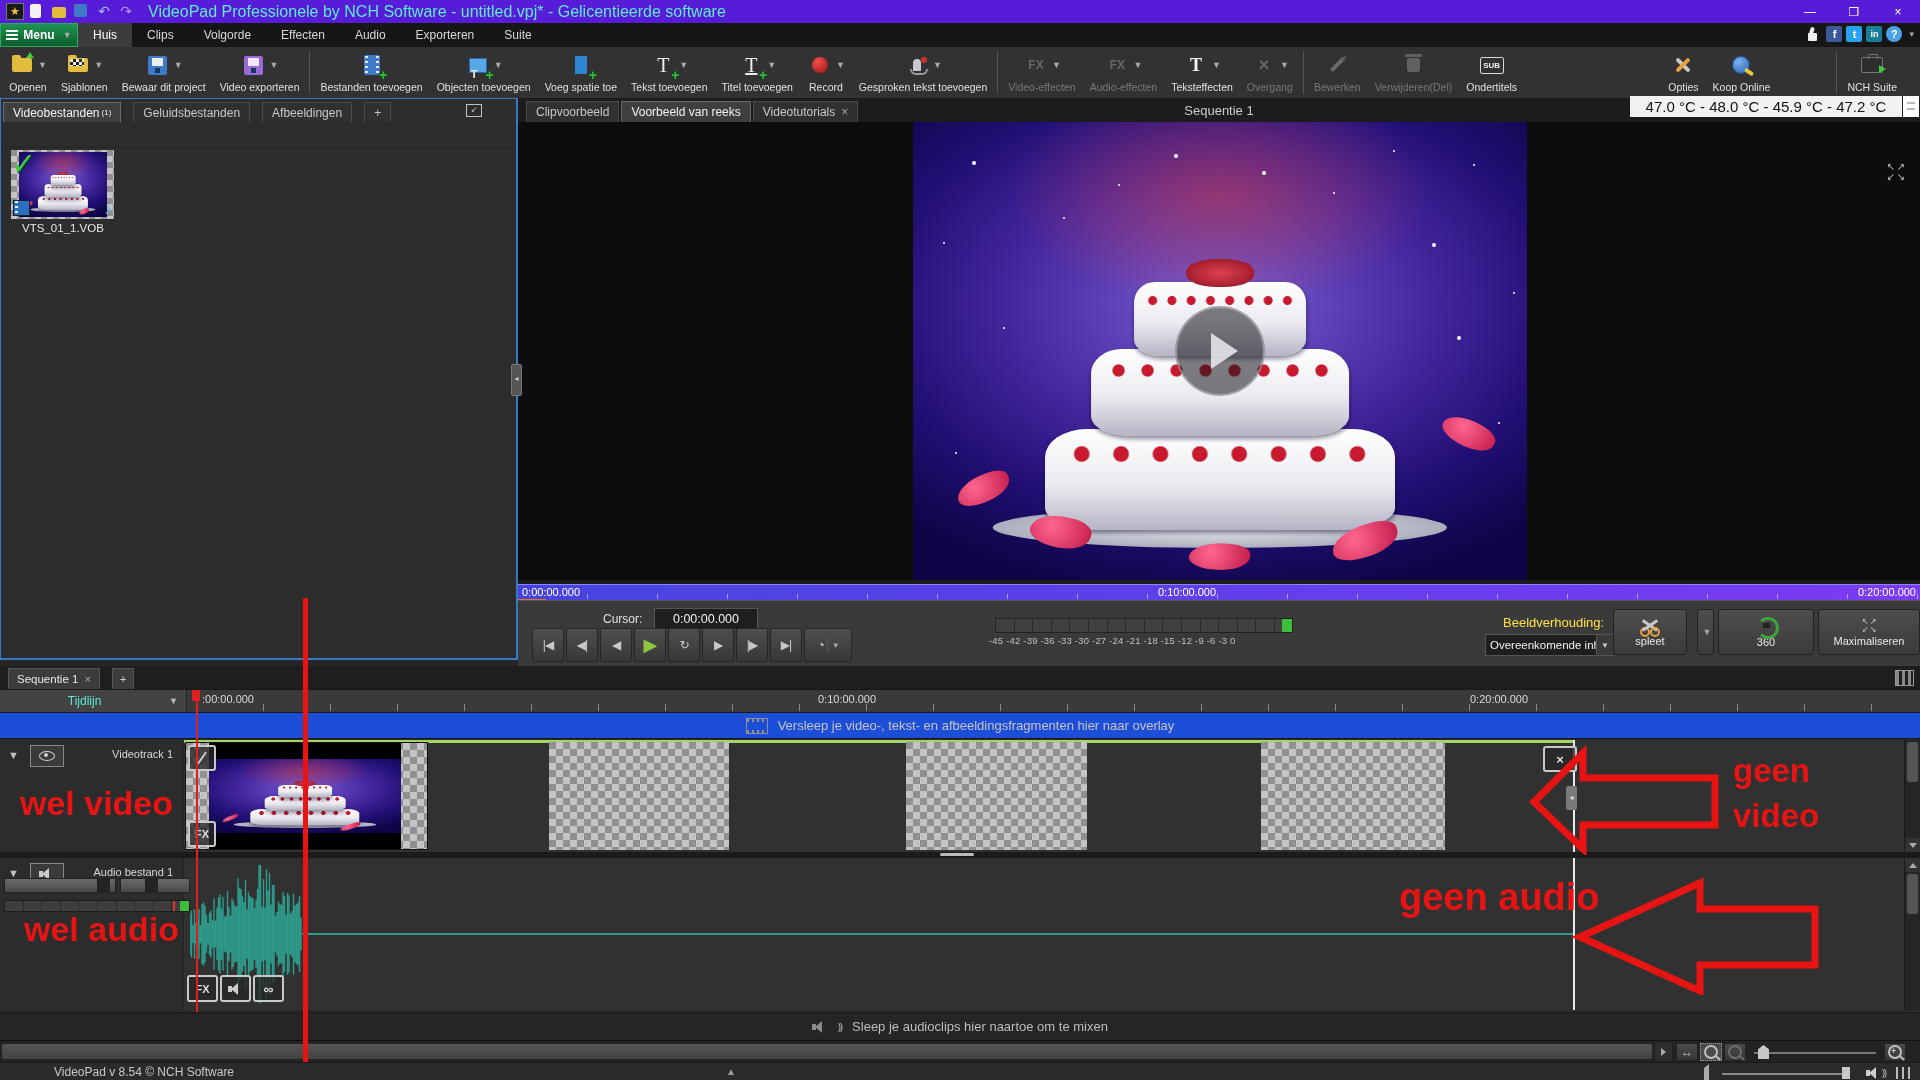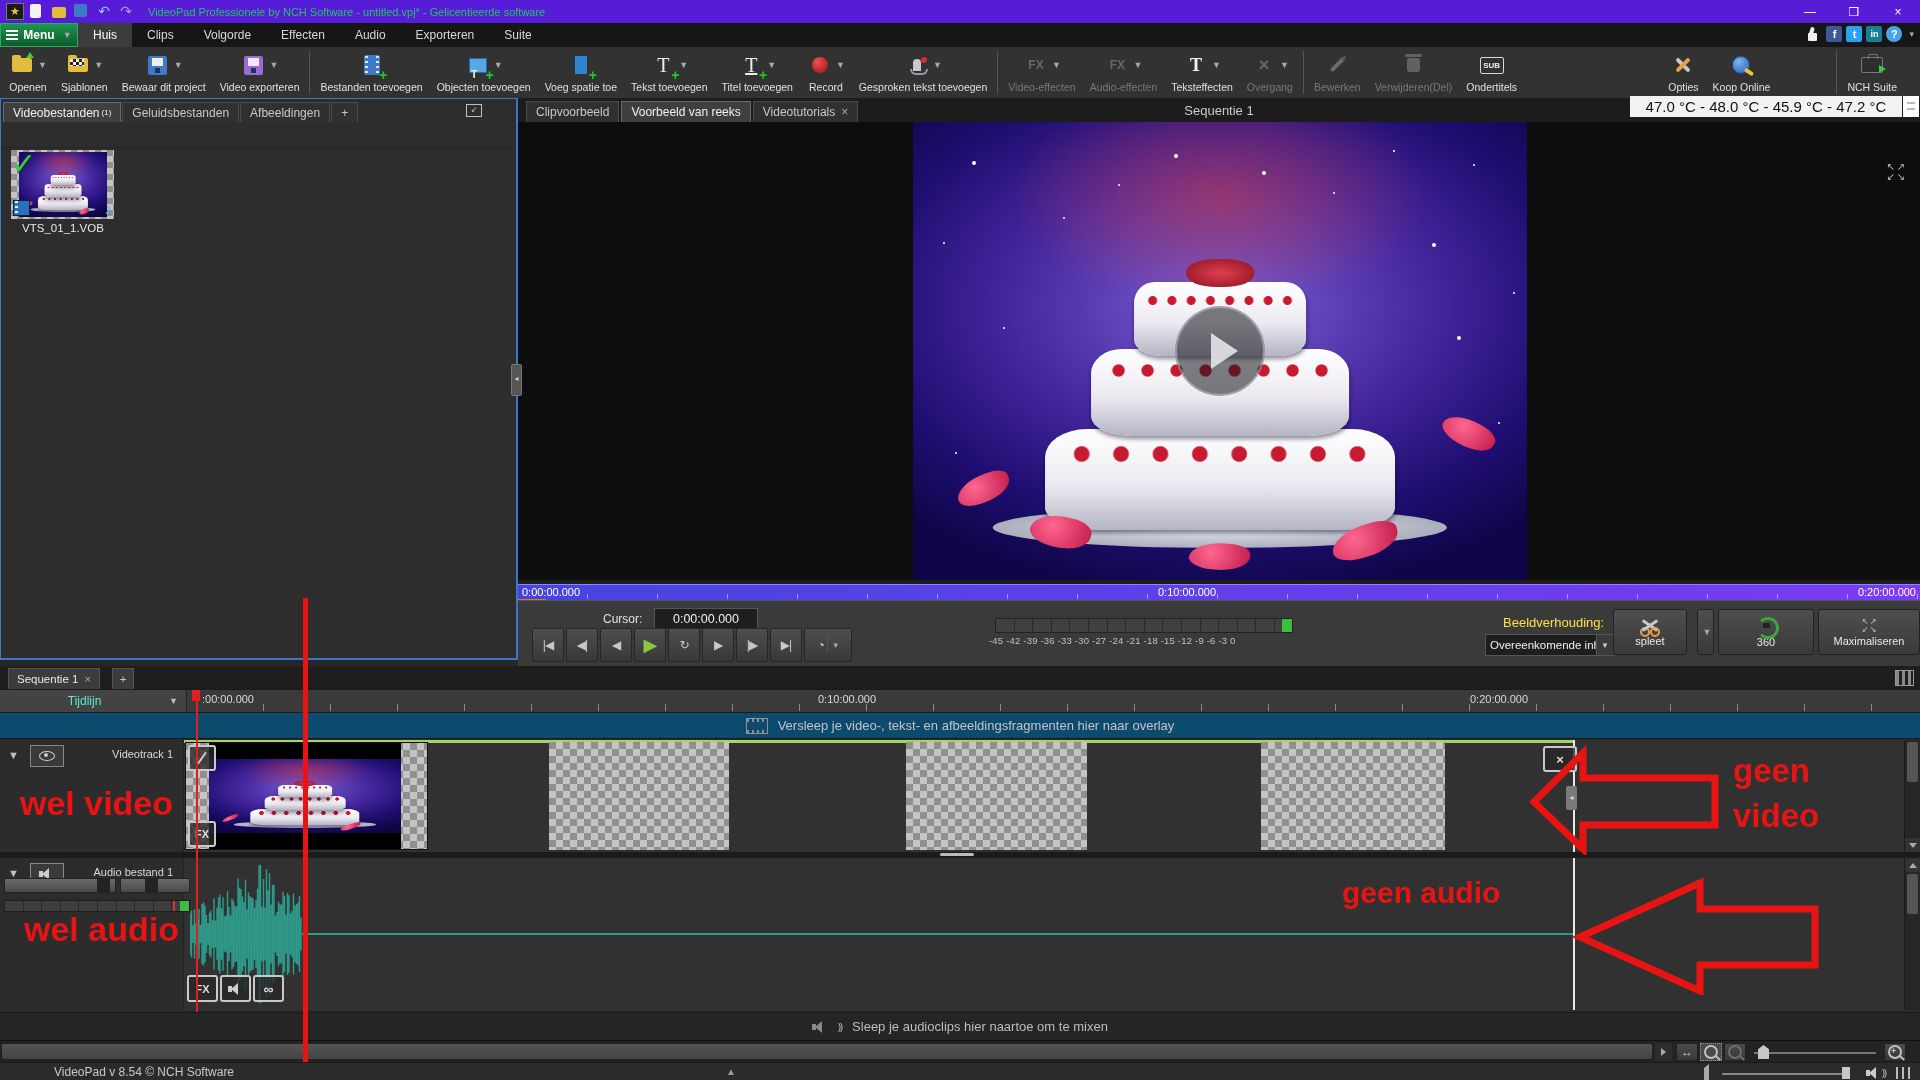--- a/index.html
+++ b/index.html
@@ -9,21 +9,21 @@
   .abs{position:absolute;}
   
   #titlebar{position:absolute;left:0;top:0;width:1920px;height:23px;background:#571CD8;display:flex;align-items:center;}
   .tb-ico{width:16px;height:15px;margin-left:6px;position:relative;flex:0 0 auto;}
   .app-ico{background:#1a1a1a;border:1px solid #777;display:flex;align-items:center;justify-content:center;color:#F0C030;font-size:11px;line-height:1;}
   .doc-ico{background:#f2f2f2;border-radius:2px;width:11px;height:14px;}
   .fold-ico{background:#E2BC3C;border-radius:2px;width:14px;height:11px;margin-top:3px;}
   .flop-ico{background:#3E7AC8;border-radius:2px;width:13px;height:13px;}
   .arrow-ico{color:#9fc3f2;font-size:14px;line-height:15px;text-align:center;}
   .arrow-ico.redo{color:#b59df0;}
-  #title-text{color:#22c55e;font-size:11px;margin-left:14px;white-space:nowrap;}
+  #title-text{color:#5eead4;font-size:16px;margin-left:14px;white-space:nowrap;}
   .win-btn{position:absolute;top:0;width:44px;height:23px;color:#fff;display:flex;align-items:center;justify-content:center;font-size:12px;}
   
   #menubar{position:absolute;left:0;top:23px;width:1920px;height:24px;background:#161616;display:flex;align-items:stretch;}
   #menu-btn{width:76px;background:linear-gradient(#1F9550,#0C5C2C);border:1px solid #2FA860;display:flex;align-items:center;justify-content:center;gap:5px;color:#fff;font-size:12px;font-weight:bold;}
   .burger{width:12px;height:10px;background:linear-gradient(#fff 0 2px,transparent 2px 4px,#fff 4px 6px,transparent 6px 8px,#fff 8px 10px);}
   .mtab{padding:0 15px;display:flex;align-items:center;font-size:12px;color:#d8d8d8;}
   .mtab.active{background:#3C3C3C;color:#fff;}
   #social{position:absolute;right:6px;top:25px;display:flex;align-items:center;gap:4px;height:18px;}
   .soc{width:16px;height:16px;border-radius:2px;display:flex;align-items:center;justify-content:center;color:#fff;font-size:11px;font-weight:bold;}
   .thumbup{position:relative;width:14px;height:14px;}
@@ -79,21 +79,21 @@
   .case-s{width:20px;height:14px;background:#2E2E2E;border:1px solid #777;border-radius:2px;}
   .case-s::before{content:"";position:absolute;left:6px;top:-4px;width:8px;height:4px;border:1px solid #777;border-bottom:none;border-radius:2px 2px 0 0;}
   .case-s::after{content:"";position:absolute;right:-4px;bottom:-1px;border-left:7px solid #3ECC3E;border-top:4px solid transparent;border-bottom:4px solid transparent;}
   
   #temp-osd{position:absolute;left:1630px;top:96px;width:272px;height:21px;background:#F2F2F2;color:#111;
             font-size:15px;display:flex;align-items:center;justify-content:center;z-index:40;}
   #temp-mini{position:absolute;left:1903px;top:96px;width:16px;height:21px;background:#fff;z-index:40;
              background-image:linear-gradient(#bbb 0 0),linear-gradient(#bbb 0 0);background-size:8px 2px,8px 2px;background-position:4px 6px,4px 12px;background-repeat:no-repeat;}
   
   #left-panel{position:absolute;left:0;top:98px;width:518px;height:562px;background:#2D2D2D;border:1px solid #3B78C4;border-right:2px solid #3B78C4;border-bottom:2px solid #3B78C4;box-sizing:border-box;}
-  #panel-tabs{position:absolute;left:2px;top:3px;display:flex;gap:1px;height:20px;}
+  #panel-tabs{position:absolute;left:2px;top:3px;display:flex;gap:12px;height:20px;}
   .ptab{padding:0 9px;display:flex;align-items:center;font-size:12px;color:#C8C8C8;background:#303030;border:1px solid #4a4a4a;border-bottom:none;}
   .ptab.active{background:#3F3F3F;color:#F2F2F2;border-color:#6a6a6a;}
   .ptab sup{font-size:8px;margin-left:2px;}
   #panel-toolrow{position:absolute;left:0;top:24px;right:0;height:24px;border-bottom:1px solid #242424;}
   .dock{width:14px;height:11px;border:1px solid #c0c0c0;position:relative;font-size:8px;color:#c0c0c0;line-height:9px;text-align:center;}
   #thumb{position:absolute;left:10px;top:51px;width:103px;height:69px;background:repeating-conic-gradient(#c4c4c4 0% 25%,#909090 0% 50%) 0 0/12px 12px;}
   #thumb .scene{left:8px;right:7px;top:2px;bottom:2px;}
   .check-mark{position:absolute;left:0px;top:-4px;color:#3ECC3E;font-size:30px;font-weight:bold;text-shadow:1px 1px 1px #042;z-index:5;}
   .thumb-film{position:absolute;left:2px;bottom:3px;width:15px;height:14px;background:#2B6FC0;border:1px solid #123;z-index:5;
               background-image:repeating-linear-gradient(#dfe 0 2px,transparent 2px 5px);background-size:3px 100%;background-repeat:repeat-y;background-position:1px 0;}
@@ -178,21 +178,21 @@
   .stab{position:absolute;top:2px;height:21px;background:#3C3C3C;border:1px solid #555;border-bottom:none;display:flex;align-items:center;gap:6px;padding:0 8px;font-size:11.5px;color:#E8E8E8;box-sizing:border-box;}
   .stab .x{color:#aaa;font-size:11px;}
   #seq-plus{left:112px;width:22px;justify-content:center;color:#ccc;}
   #seqrow-icon{position:absolute;right:6px;top:4px;width:17px;height:14px;border:1px solid #999;background:repeating-linear-gradient(90deg,#888 0 3px,transparent 3px 6px);}
   #ruler{position:absolute;left:0;top:23px;width:1920px;height:24px;background:#3A3A3A;border-top:1px solid #1a1a1a;border-bottom:1px solid #1a1a1a;box-sizing:border-box;}
   #ruler-head{position:absolute;left:0;top:0;width:186px;height:22px;background:#434343;border-right:1px solid #222;display:flex;align-items:center;}
   #ruler-head .t{flex:1;text-align:center;font-size:12px;color:#5eead4;}
   #ruler-head .arr{color:#bbb;font-size:9px;margin-right:8px;}
   #ruler .ticks{position:absolute;left:196px;right:0;bottom:1px;height:7px;background:repeating-linear-gradient(90deg,#8a8a8a 0 1px,transparent 1px 67px);}
   .rtime{position:absolute;top:3px;font-size:11px;color:#D8D8D8;}
-  #overlay-hint{position:absolute;left:0;top:47px;width:1920px;height:26px;background:#0c4a6e;display:flex;align-items:center;justify-content:center;gap:10px;color:#C4C4C4;font-size:13px;border-bottom:1px solid #1a1a1a;box-sizing:border-box;}
+  #overlay-hint{position:absolute;left:0;top:47px;width:1920px;height:26px;background:#1d4ed8;display:flex;align-items:center;justify-content:center;gap:10px;color:#C4C4C4;font-size:13px;border-bottom:1px solid #1a1a1a;box-sizing:border-box;}
   .filmframe{width:20px;height:14px;border:1px solid #909090;background:repeating-linear-gradient(90deg,#909090 0 2px,transparent 2px 5px) top/100% 3px no-repeat,repeating-linear-gradient(90deg,#909090 0 2px,transparent 2px 5px) bottom/100% 3px no-repeat;}
   #vtrack{position:absolute;left:0;top:74px;width:1920px;height:112px;background:#313131;}
   #vtrack .greenline{position:absolute;left:0;top:0;width:1575px;height:3px;background:#A3D465;}
   .track-head{position:absolute;left:0;top:0;width:184px;height:100%;background:#2C2C2C;border-right:1px solid #222;box-sizing:border-box;}
   .tri-exp{position:absolute;left:8px;top:9px;color:#C0C0C0;font-size:11px;}
   .head-ic{position:absolute;left:30px;top:5px;width:32px;height:20px;border:1px solid #888;background:#3A3A3A;display:flex;align-items:center;justify-content:center;}
   .eye{width:14px;height:8px;border:1px solid #ccc;border-radius:50%;position:relative;}
   .eye::after{content:"";position:absolute;left:4px;top:1px;width:4px;height:4px;border-radius:50%;background:#ccc;}
   .track-label{position:absolute;right:10px;top:8px;font-size:11px;color:#D8D8D8;}
   .checker{background:repeating-conic-gradient(#c4c4c4 0% 25%,#909090 0% 50%) 0 0/14px 14px;}
@@ -254,21 +254,21 @@
   #st-spk{position:absolute;left:1866px;top:4px;display:flex;align-items:center;}
   #st-levels{position:absolute;left:1896px;top:4px;width:14px;height:12px;background:repeating-linear-gradient(90deg,#bbb 0 2px,transparent 2px 6px);}
   
   .anno{position:absolute;color:#E81414;font-weight:bold;z-index:50;pointer-events:none;}
   #anno-ellipse{left:169px;top:494px;width:278px;height:106px;border:5px solid #E81414;border-radius:50%;box-sizing:border-box;display:flex;align-items:center;justify-content:center;}
   #anno-ellipse span{font-size:30px;}
   #anno-line{left:303px;top:598px;width:5px;height:464px;background:#E81414;}
   #anno-welvideo{left:20px;top:784px;font-size:34px;}
   #anno-welaudio{left:24px;top:910px;font-size:34px;}
   #anno-geenvideo{left:1733px;top:748px;width:115px;font-size:33px;line-height:45px;}
-  #anno-geenaudio{left:1342px;top:876px;font-size:30px;}
+  #anno-geenaudio{left:1399px;top:876px;font-size:38px;}
   #playhead-flag{position:absolute;left:192px;top:690px;width:8px;height:11px;background:#E02020;z-index:20;}
   #playhead-line{position:absolute;left:196px;top:690px;width:2px;height:322px;background:#E02020;z-index:20;}
 </style>
 </head>
 <body>
 
 <div id="root">
 
   <div id="titlebar">
     <div class="tb-ico app-ico">★</div>

